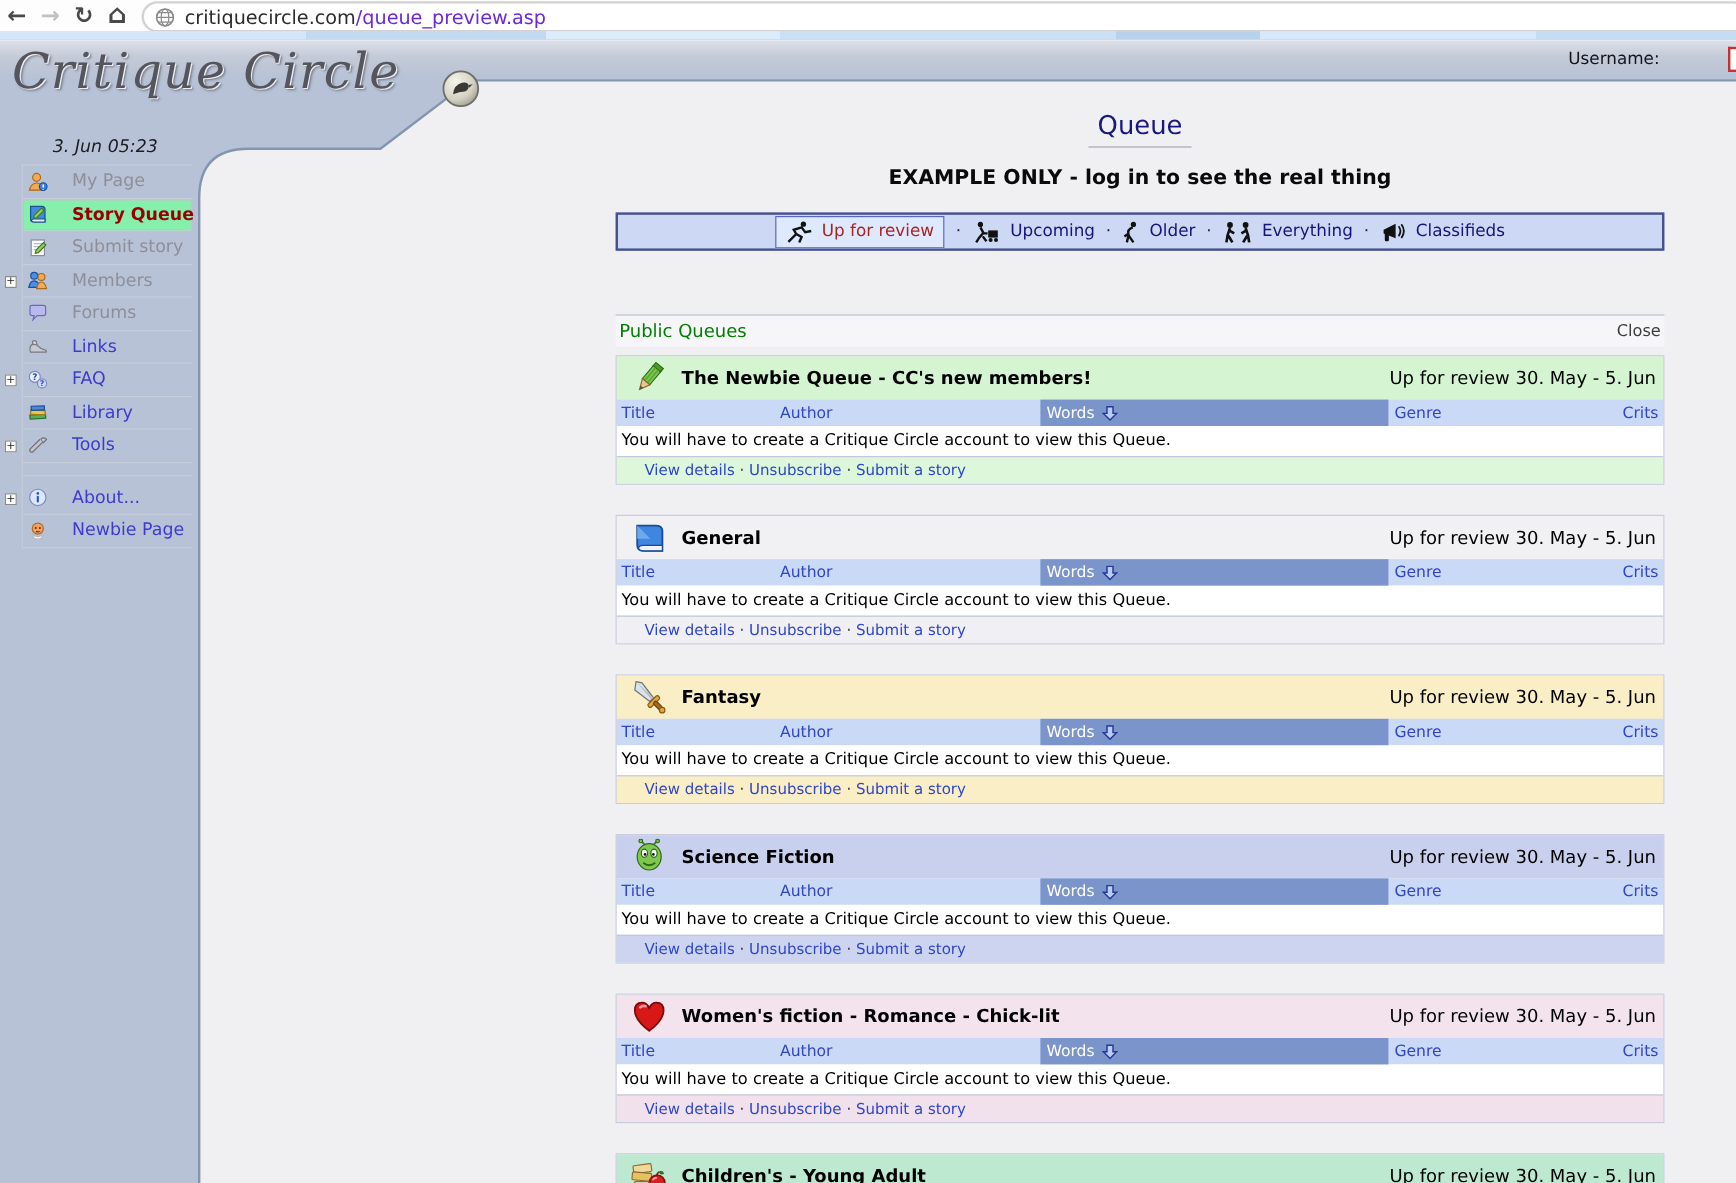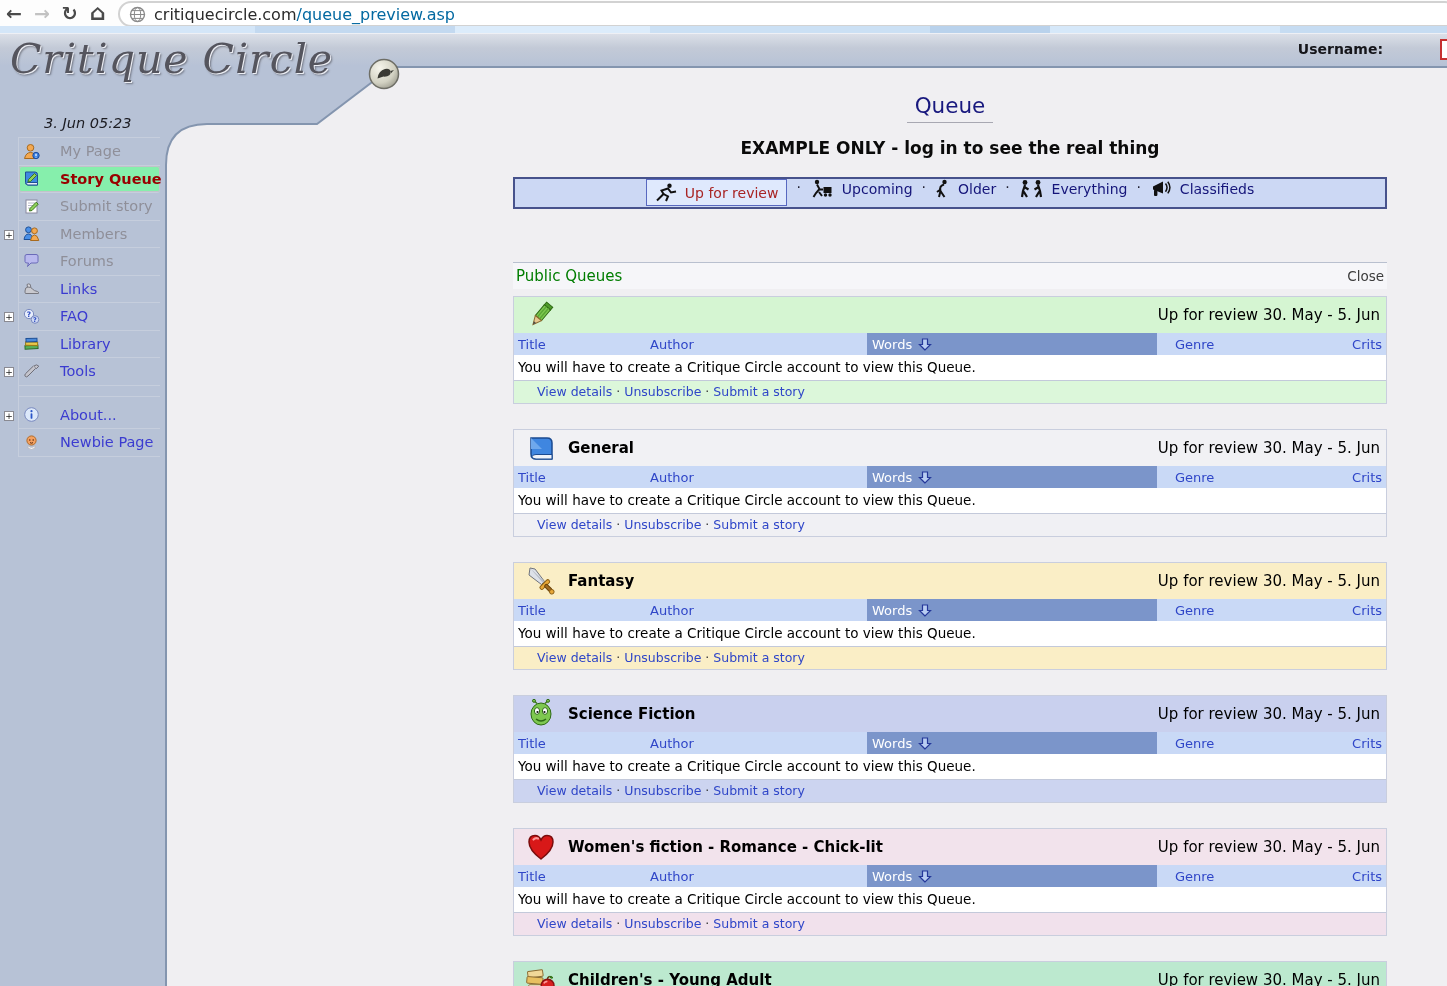--- a/index.html
+++ b/index.html
@@ -10,34 +10,34 @@
   
   .chrome { position:absolute; left:0; top:0; width:1447px; height:26px; background:#fdfdfd; }
   .nav-btns { position:absolute; left:6px; top:0; height:26px; display:flex; align-items:center; gap:12px; }
   .nav-btn { font-size:19px; font-weight:bold; color:#4a4a4a; cursor:pointer; line-height:1; }
   .nav-btn.fwd { color:#c2c2c2; }
   .nav-btn.home { font-size:22px; }
   .urlbar { position:absolute; left:118px; top:1px; height:26px; width:1340px; background:#fff;
             border:2px solid #d2d2d2; border-radius:14px; display:flex; align-items:center; padding-left:9px; }
   .urlbar .url-text { font-size:16px; margin-left:8px; white-space:nowrap; }
   .url-domain { color:#2b2b2b; }
-  .url-path { color:#0369a1; }
+  .url-path { color:#6d28d9; }
 
   
   .strip { position:absolute; left:0; top:26px; width:1447px; height:7px; background:#cfe2f6; }
   .strip i { position:absolute; top:0; height:7px; display:block; }
 
   
   .site { position:absolute; left:0; top:33px; width:1447px; height:953px; background:#b7c2d6; }
   .shape-svg { position:absolute; left:0; top:0; width:1447px; height:953px; }
 
   .topband { position:absolute; left:0; top:0; width:1447px; height:33px;
              background:linear-gradient(#dde1e9 0%, #c3cad7 45%, #b7c2d6 100%);
              box-shadow:inset 0 1px 0 #eef0f5; }
-  .username-label { position:absolute; right:64px; top:0; line-height:33px; font-size:14px; color:#15151a;font-weight:bold; }
+  .username-label { position:absolute; right:64px; top:0; line-height:33px; font-size:14px; color:#15151a; }
   .username-input { position:absolute; right:0; top:6px; width:7px; height:21px; background:#fff;
                     border:2px solid #c53030; border-right:none; }
 
   .logo { position:absolute; left:10px; top:2px; font-family:"DejaVu Serif","Liberation Serif",serif;
           font-style:italic; font-size:41px; color:#55555e; letter-spacing:1px;
           text-shadow:1px 1px 0 #eceef4, 2px 2px 2px rgba(60,60,70,.55); }
   .datetime { position:absolute; left:44px; top:82px; font-style:italic; font-size:14.5px; color:#1c1c22; }
   .bird-button { position:absolute; left:368px; top:25px; width:32px; height:32px; cursor:pointer; }
 
   
@@ -53,21 +53,21 @@
   .expander { position:absolute; left:-15px; top:9px; width:10px; height:10px; background:#fff;
               border:1px solid #8a8a92; color:#222; font-size:9px; line-height:8px; text-align:center; cursor:pointer; }
 
   
   .content { position:absolute; left:513px; top:60px; width:874px; }
   .page-title-wrap { text-align:center; }
   .page-title { display:inline-block; font-size:21.5px; color:#18187e; padding:0 8px 4px; border-bottom:1px solid #a8a8b2; }
   .page-subtitle { text-align:center; font-size:17px; font-weight:bold; color:#0a0a0a; margin-top:15px; }
 
   .tabbar { margin-top:19px; height:32px; background:#ccd8f4; border:2px solid #47528c;
-            display:flex; align-items:flex-start; justify-content:center; }
+            display:flex; align-items:center; justify-content:center; }
   .tab { display:flex; align-items:center; gap:8px; font-size:14px; color:#15157a; cursor:pointer; white-space:nowrap; }
   .tab.selected { background:#dfe9fd; border:1px solid #5868c0; padding:3px 8px; color:#a82424; }
   .tab-sep { margin:0 9px; color:#223; font-size:14px; }
 
   .section-header { margin-top:53px; height:27px; background:#f6f6f9; border-top:1px solid #b9c0cf;
                     display:flex; align-items:center; padding:0 3px; }
   .section-title { font-size:15px; color:#007d00; }
   .section-close { margin-left:auto; font-size:13.5px; color:#3c3c3c; cursor:pointer; }
 
   .queues { margin-top:7px; }
@@ -75,21 +75,21 @@
   .qhdr { height:36px; display:flex; align-items:center; padding:0 6px; }
   .qicon { width:34px; margin:0 10px 0 4px; }
   .qtitle { font-size:15px; font-weight:bold; color:#000; white-space:nowrap; }
   .qperiod { margin-left:auto; font-size:15px; color:#000; white-space:nowrap; }
   .qcols { height:22px; background:#c9d9f6; display:flex; align-items:stretch; font-size:13px; }
   .qc { display:flex; align-items:center; }
   .qc a, .qlink { color:#2f46c8; text-decoration:none; cursor:pointer; }
   .qc-title { width:136px; padding-left:4px; }
   .qc-author { width:217px; }
   .qc-words { width:290px; background:#7b95ca; color:#fff; padding-left:5px; gap:6px; cursor:pointer; }
-  .qc-genre { flex:1; padding-left:18px; }
+  .qc-genre { flex:1; padding-left:5px; }
   .qc-crits { width:74px; justify-content:flex-end; padding-right:4px; }
   .qmsg { background:#fff; font-size:13.5px; color:#000; padding:4px 4px 5px; }
   .qlinks { border-top:1px solid #c3c9da; font-size:12.5px; padding:3px 4px 4px 23px; }
   .qlinks .sep { color:#333; margin:0 4px; }
 </style>
 </head>
 <body>
 
 <div class="chrome">
   <div class="nav-btns">
@@ -345,20 +345,21 @@
               <svg width="30" height="30" viewBox="0 0 30 30">
                 <g transform="rotate(40 15 15)">
                   <rect x="11" y="1.5" width="8" height="4" fill="#4e9a2a" stroke="#2e6a14"></rect>
                   <rect x="11" y="5" width="8" height="14" fill="#7ec850" stroke="#2e6a14"></rect>
                   <path d="M13.6 5 v14 M16.4 5 v14" stroke="#5aa636" stroke-width="1.4"></path>
                   <path d="M11 19 L15 27.5 L19 19 Z" fill="#e8c890" stroke="#8a6a30"></path>
                   <path d="M13.7 24.4 L15 27.5 L16.3 24.4 Z" fill="#4a4a4a"></path>
                 </g>
               </svg>
             </span>
+    <span class="qtitle">The Newbie Queue - CC's new members!</span>
     <span class="qperiod">Up for review 30. May - 5. Jun</span>
   </div>
   <div class="qcols">
     <span class="qc qc-title">
               <a>Title</a>
             </span>
     <span class="qc qc-author">
               <a>Author</a>
             </span>
     <span class="qc qc-words">

